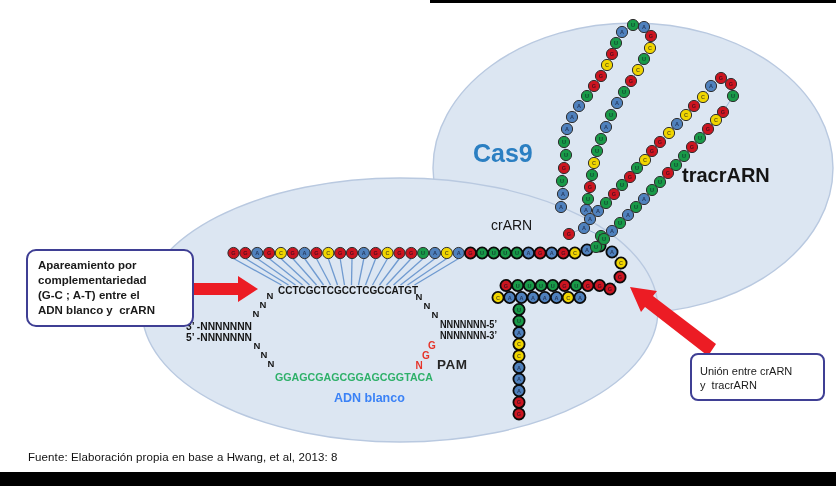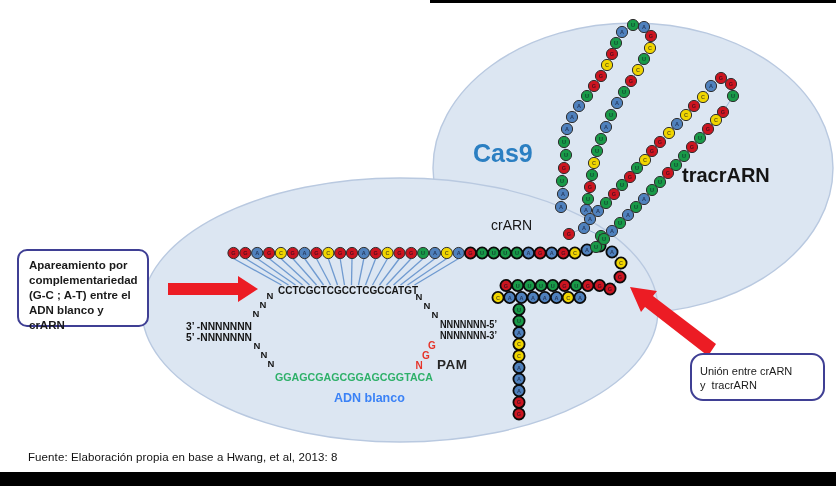--- a/index.html
+++ b/index.html
@@ -4,24 +4,24 @@
 <style>
   html,body{margin:0;padding:0}
   body{width:836px;height:486px;position:relative;background:#fff;overflow:hidden;
        font-family:"Liberation Sans",sans-serif;}
   .abs{position:absolute}
   #topbar{left:430px;top:0;width:406px;height:3px;background:#000}
   #botbar{left:0;top:472px;width:836px;height:14px;background:#000}
   #footer{left:28px;top:451px;font-size:11.5px;font-weight:normal;color:#111;letter-spacing:.1px}
   .callout{border:2px solid var(--box_border);border-radius:10px;background:#fff;color:#1a1a1a;
            white-space:pre-wrap;box-sizing:border-box}
-  #callout-left{left:17px;top:249px;width:132px;height:78px;padding:7px 4px 4px 10px;
+  #callout-left{left:26px;top:249px;width:168px;height:78px;padding:7px 4px 4px 10px;
                 font-size:11.5px;font-weight:600;line-height:15px}
   #callout-right{left:690px;top:353px;width:135px;height:48px;padding:9px 8px;
-                 font-size:11px;font-weight:400;line-height:14px;border-radius:13px}
+                 font-size:11px;font-weight:400;line-height:14px;border-radius:8px}
   #cas9{left:473px;top:139px;font-size:25px;font-weight:bold;color:var(--cas9_text)}
   #tracrarn{left:682px;top:164px;font-size:20px;font-weight:bold;color:#151515}
   #crarn{left:491px;top:217px;font-size:14px;font-weight:normal;color:#151515}
   #pam{left:437px;top:357px;font-size:13.5px;font-weight:600;color:#262626;letter-spacing:.5px}
   #adn{left:334px;top:391px;font-size:12.5px;font-weight:bold;color:#3b82f6}
   svg{position:absolute;left:0;top:0}
   .cell{fill:var(--ellipse);stroke:var(--ellipse_border);stroke-width:1.4}
   .pl{stroke:var(--pairing_line);stroke-width:1.3}
   .link{fill:none;stroke:#9db7d8;stroke-width:1}
   .bead.thin{stroke:#2f2f2f;stroke-width:1}

